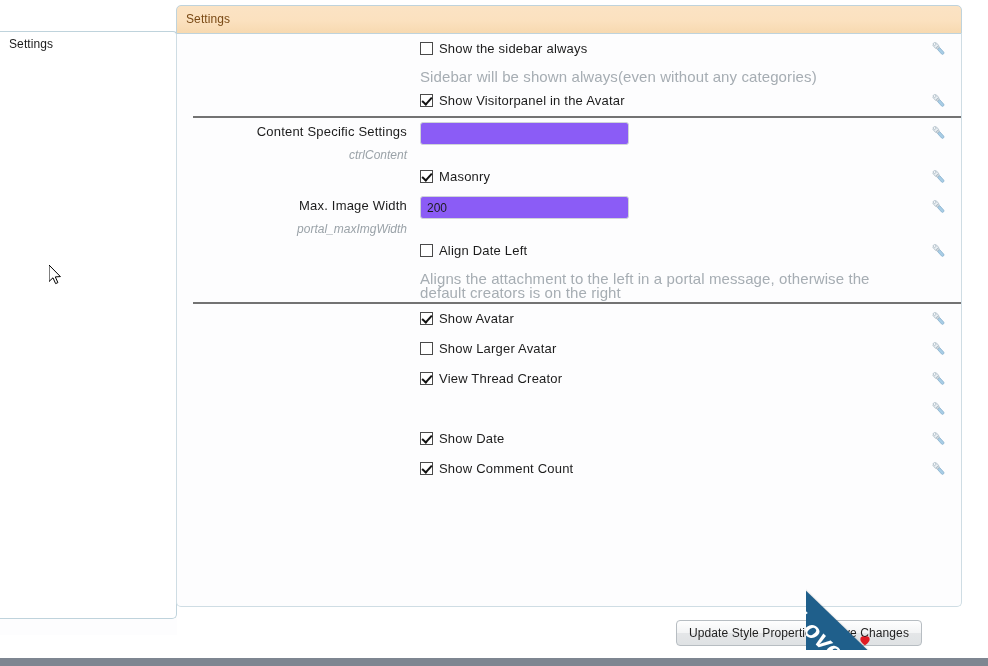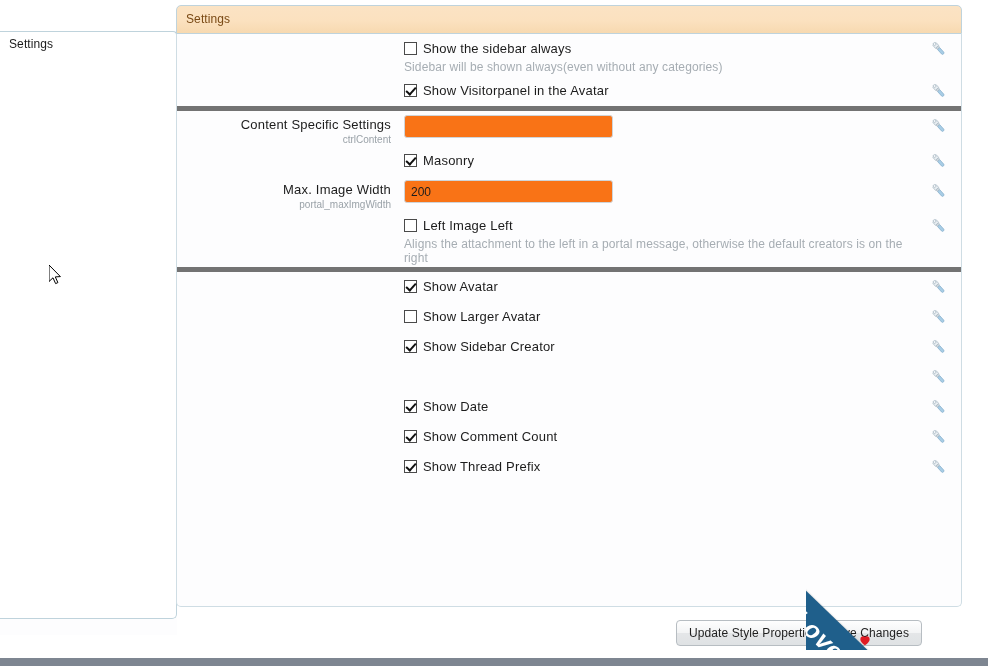--- a/index.html
+++ b/index.html
@@ -80,25 +80,26 @@
   }
   .main-body {
     position: absolute;
     left: 0; top: 29px;
     width: 786px;
     height: 573px;
     background: #fdfdfe;
     border: 1px solid #cfdde4;
     border-top: none;
     border-radius: 0 0 5px 5px;
+    padding-left: 16px;
   }
 
   
   .section { position: relative; }
-  .section + .section { border-top: 5px solid #737373; }
+  .section + .section { border-top: 2px solid #737373; }
 
   .row {
     position: relative;
     display: flex;
     align-items: flex-start;
     min-height: 30px;
     padding: 0;
   }
   .row-label {
     width: 227px;
@@ -109,39 +110,40 @@
   }
   .row-label .lbl-main {
     display: block;
     font-size: 13px;
     color: #1c1c1c;
     line-height: 15px;
     letter-spacing: 0.2px;
   }
   .row-label .lbl-sub {
     display: block;
-    font-size: 10px;
+    font-size: 12px;
     color: #9aa2a8;
+    font-style: italic;
     line-height: 13px;
-    margin-top: 1px;
+    margin-top: 10px;
   }
   .row-field {
     flex: 1 1 auto;
     padding-top: 4px;
     padding-bottom: 2px;
     padding-right: 46px;
     min-width: 0;
   }
 
   .text-input {
     width: 209px;
     height: 23px;
     border: 1px solid #cfd4d8;
     border-radius: 3px;
-    background: #f97316;
+    background: #8b5cf6;
     font-family: "Liberation Sans", sans-serif;
     font-size: 12px;
     color: #1c1c1c;
     padding: 0 6px;
     outline: none;
   }
 
   .cb-line {
     display: flex;
     align-items: center;
@@ -168,24 +170,24 @@
     transform: rotate(42deg);
   }
   .cb-text {
     font-size: 13px;
     color: #1c1c1c;
     letter-spacing: 0.2px;
     line-height: 15px;
     cursor: pointer;
   }
   .help {
-    font-size: 12px;
+    font-size: 15px;
     color: #a6adb3;
     line-height: 14px;
-    margin-top: 2px;
+    margin-top: 12px;
     letter-spacing: 0.1px;
   }
 
   
   .tool-icon {
     position: absolute;
     right: 13px;
     top: 6px;
     width: 18px; height: 18px;
     cursor: pointer;
@@ -374,21 +376,21 @@
                   <path d="M7.6 2.4h4.8v4.4H7.6z" fill="#e9eef2" stroke="#9fb0bc" stroke-width="0.7"></path>
                   <circle cx="10" cy="2.6" r="1.6" fill="#f2f5f8" stroke="#9fb0bc" stroke-width="0.7"></circle>
                 </g>
               </svg></span>
           </div>
           <div class="row">
             <div class="row-label"></div>
             <div class="row-field">
               <label class="cb-line">
                 <input type="checkbox" class="cbx" style="">
-                <span class="cb-text">Left Image Left</span>
+                <span class="cb-text">Align Date Left</span>
               </label>
               <div class="help">Aligns the attachment to the left in a portal message, otherwise the default creators is on the right</div>
             </div>
             <span class="tool-icon"><svg viewBox="0 0 20 20">
                 <g transform="rotate(-42 10 10)">
                   <rect x="8.4" y="8.6" width="3.2" height="8.8" rx="1.4" fill="#a8cde6" stroke="#7fa9c6" stroke-width="0.7"></rect>
                   <rect x="8.2" y="6.6" width="3.6" height="2.4" fill="#cfd8de" stroke="#9fb0bc" stroke-width="0.6"></rect>
                   <path d="M7.6 2.4h4.8v4.4H7.6z" fill="#e9eef2" stroke="#9fb0bc" stroke-width="0.7"></path>
                   <circle cx="10" cy="2.6" r="1.6" fill="#f2f5f8" stroke="#9fb0bc" stroke-width="0.7"></circle>
                 </g>
@@ -428,21 +430,21 @@
                   <path d="M7.6 2.4h4.8v4.4H7.6z" fill="#e9eef2" stroke="#9fb0bc" stroke-width="0.7"></path>
                   <circle cx="10" cy="2.6" r="1.6" fill="#f2f5f8" stroke="#9fb0bc" stroke-width="0.7"></circle>
                 </g>
               </svg></span>
           </div>
           <div class="row">
             <div class="row-label"></div>
             <div class="row-field">
               <label class="cb-line">
                 <input type="checkbox" class="cbx" checked="" style="">
-                <span class="cb-text">Show Sidebar Creator</span>
+                <span class="cb-text">View Thread Creator</span>
               </label>
             </div>
             <span class="tool-icon"><svg viewBox="0 0 20 20">
                 <g transform="rotate(-42 10 10)">
                   <rect x="8.4" y="8.6" width="3.2" height="8.8" rx="1.4" fill="#a8cde6" stroke="#7fa9c6" stroke-width="0.7"></rect>
                   <rect x="8.2" y="6.6" width="3.6" height="2.4" fill="#cfd8de" stroke="#9fb0bc" stroke-width="0.6"></rect>
                   <path d="M7.6 2.4h4.8v4.4H7.6z" fill="#e9eef2" stroke="#9fb0bc" stroke-width="0.7"></path>
                   <circle cx="10" cy="2.6" r="1.6" fill="#f2f5f8" stroke="#9fb0bc" stroke-width="0.7"></circle>
                 </g>
               </svg></span>
@@ -474,37 +476,20 @@
                   <circle cx="10" cy="2.6" r="1.6" fill="#f2f5f8" stroke="#9fb0bc" stroke-width="0.7"></circle>
                 </g>
               </svg></span>
           </div>
           <div class="row">
             <div class="row-label"></div>
             <div class="row-field">
               <label class="cb-line">
                 <input type="checkbox" class="cbx" checked="" style="">
                 <span class="cb-text">Show Comment Count</span>
-              </label>
-            </div>
-            <span class="tool-icon"><svg viewBox="0 0 20 20">
-                <g transform="rotate(-42 10 10)">
-                  <rect x="8.4" y="8.6" width="3.2" height="8.8" rx="1.4" fill="#a8cde6" stroke="#7fa9c6" stroke-width="0.7"></rect>
-                  <rect x="8.2" y="6.6" width="3.6" height="2.4" fill="#cfd8de" stroke="#9fb0bc" stroke-width="0.6"></rect>
-                  <path d="M7.6 2.4h4.8v4.4H7.6z" fill="#e9eef2" stroke="#9fb0bc" stroke-width="0.7"></path>
-                  <circle cx="10" cy="2.6" r="1.6" fill="#f2f5f8" stroke="#9fb0bc" stroke-width="0.7"></circle>
-                </g>
-              </svg></span>
-          </div>
-          <div class="row">
-            <div class="row-label"></div>
-            <div class="row-field">
-              <label class="cb-line">
-                <input type="checkbox" class="cbx" checked="" style="">
-                <span class="cb-text">Show Thread Prefix</span>
               </label>
             </div>
             <span class="tool-icon"><svg viewBox="0 0 20 20">
                 <g transform="rotate(-42 10 10)">
                   <rect x="8.4" y="8.6" width="3.2" height="8.8" rx="1.4" fill="#a8cde6" stroke="#7fa9c6" stroke-width="0.7"></rect>
                   <rect x="8.2" y="6.6" width="3.6" height="2.4" fill="#cfd8de" stroke="#9fb0bc" stroke-width="0.6"></rect>
                   <path d="M7.6 2.4h4.8v4.4H7.6z" fill="#e9eef2" stroke="#9fb0bc" stroke-width="0.7"></path>
                   <circle cx="10" cy="2.6" r="1.6" fill="#f2f5f8" stroke="#9fb0bc" stroke-width="0.7"></circle>
                 </g>
               </svg></span>

